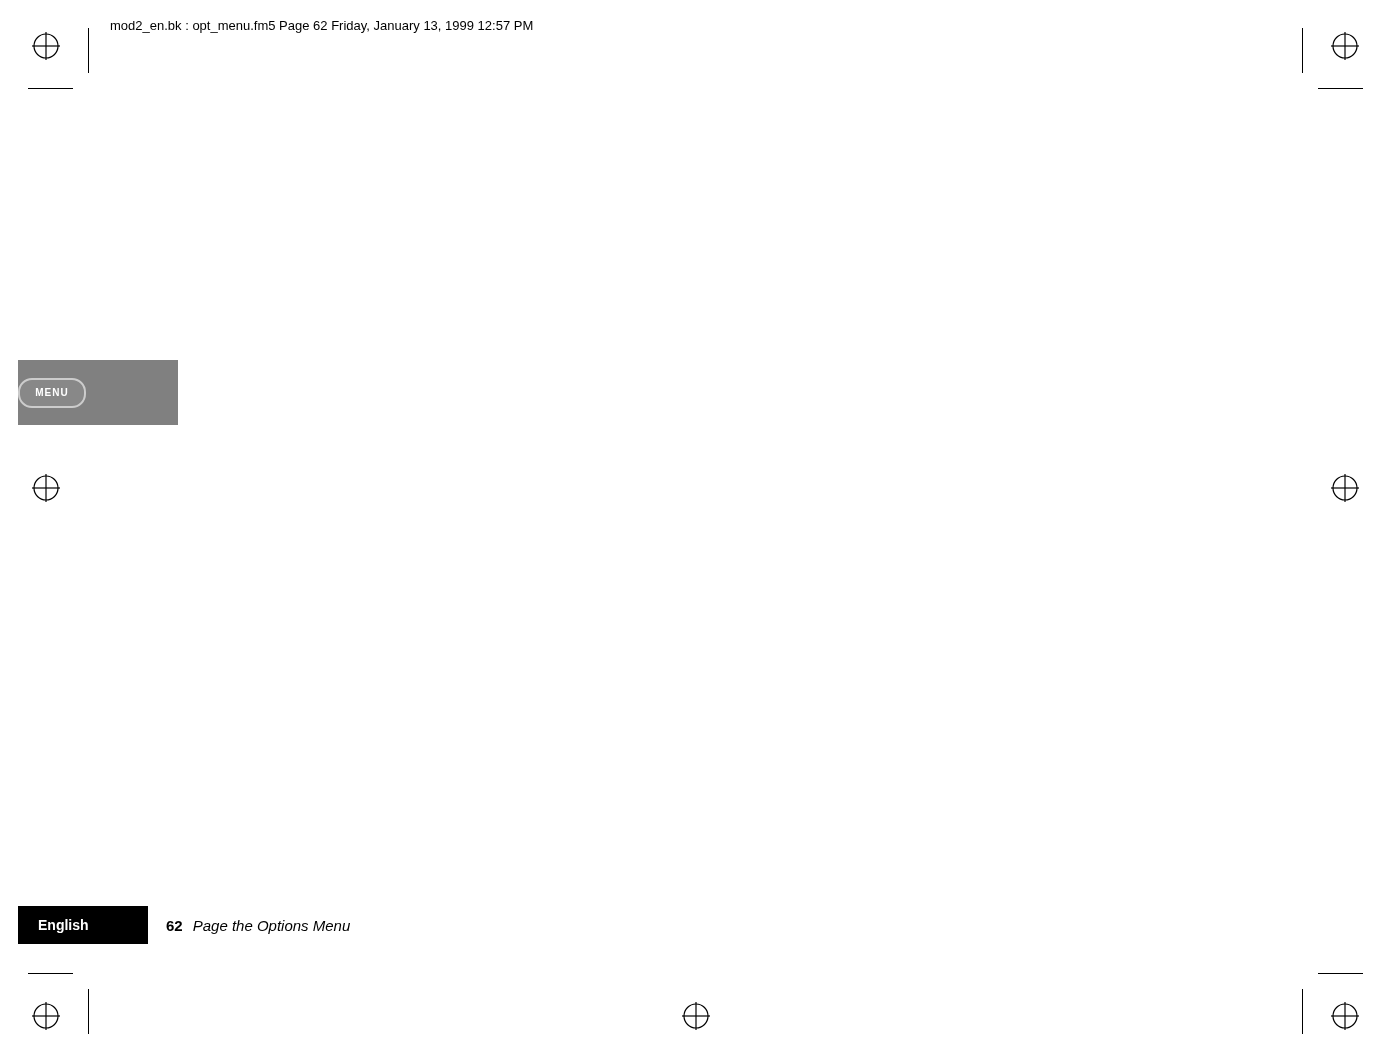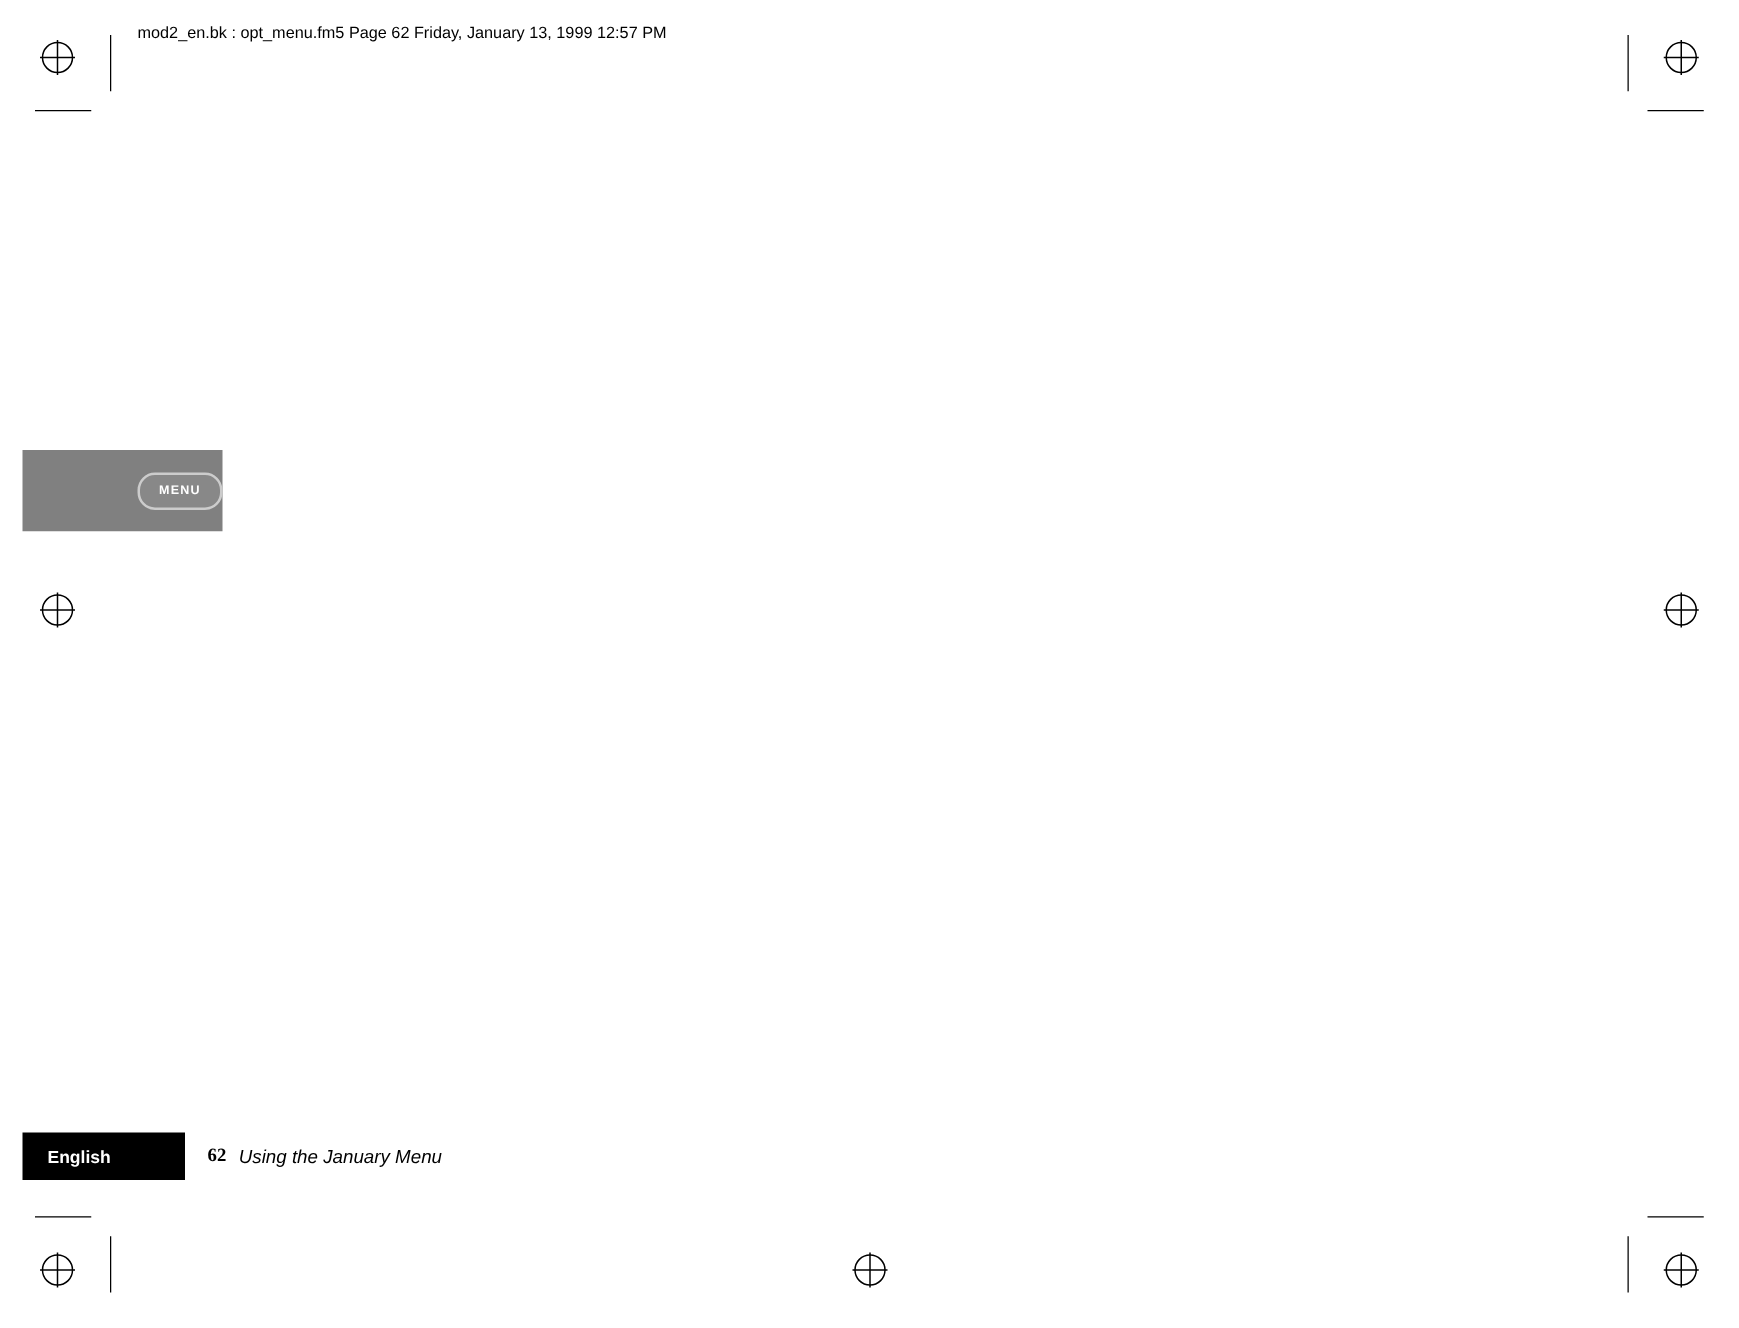--- a/index.html
+++ b/index.html
@@ -118,21 +118,21 @@
     
     .menu-button-container {
       position: absolute;
       top: 360px;
       left: 18px;
       width: 160px;
       height: 65px;
       background: #808080;
       display: flex;
       align-items: center;
-      justify-content: flex-end;
+      justify-content: flex-start;
     }
 
     .menu-button {
       width: 68px;
       height: 30px;
       border: 2px solid #cccccc;
       border-radius: 14px;
       background: #888888;
       display: flex;
       align-items: center;
@@ -167,21 +167,21 @@
       padding: 8px 20px;
       height: 38px;
       display: flex;
       align-items: center;
       min-width: 130px;
     }
 
     .page-number {
       font-size: 15px;
       font-weight: bold;
-      font-family: Liberation Serif, serif;
+      font-family: Liberation Sans, sans-serif;
       margin-left: 18px;
       color: #000;
     }
 
     .page-title {
       font-size: 15px;
       font-style: italic;
       font-family: Arial, Helvetica, sans-serif;
       margin-left: 10px;
       color: #000;
@@ -262,14 +262,14 @@
 
 <div class="menu-button-container">
   <div class="menu-button">
     <span class="menu-button-label">MENU</span>
   </div>
 </div>
 
 <div class="footer-bar">
   <div class="english-badge">English</div>
   <span class="page-number">62</span>
-  <span class="page-title">Using the January Menu</span>
+  <span class="page-title">Page the Options Menu</span>
 </div>
 
 </body></html>

